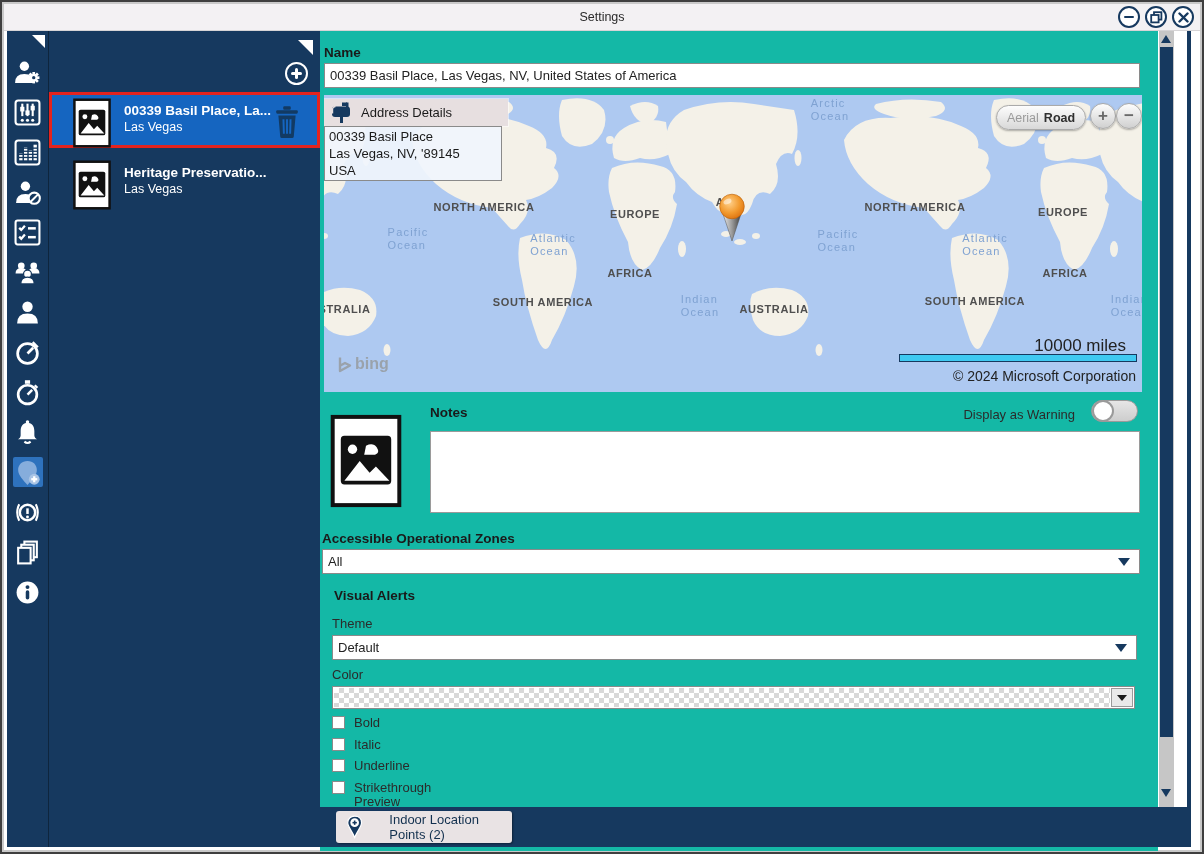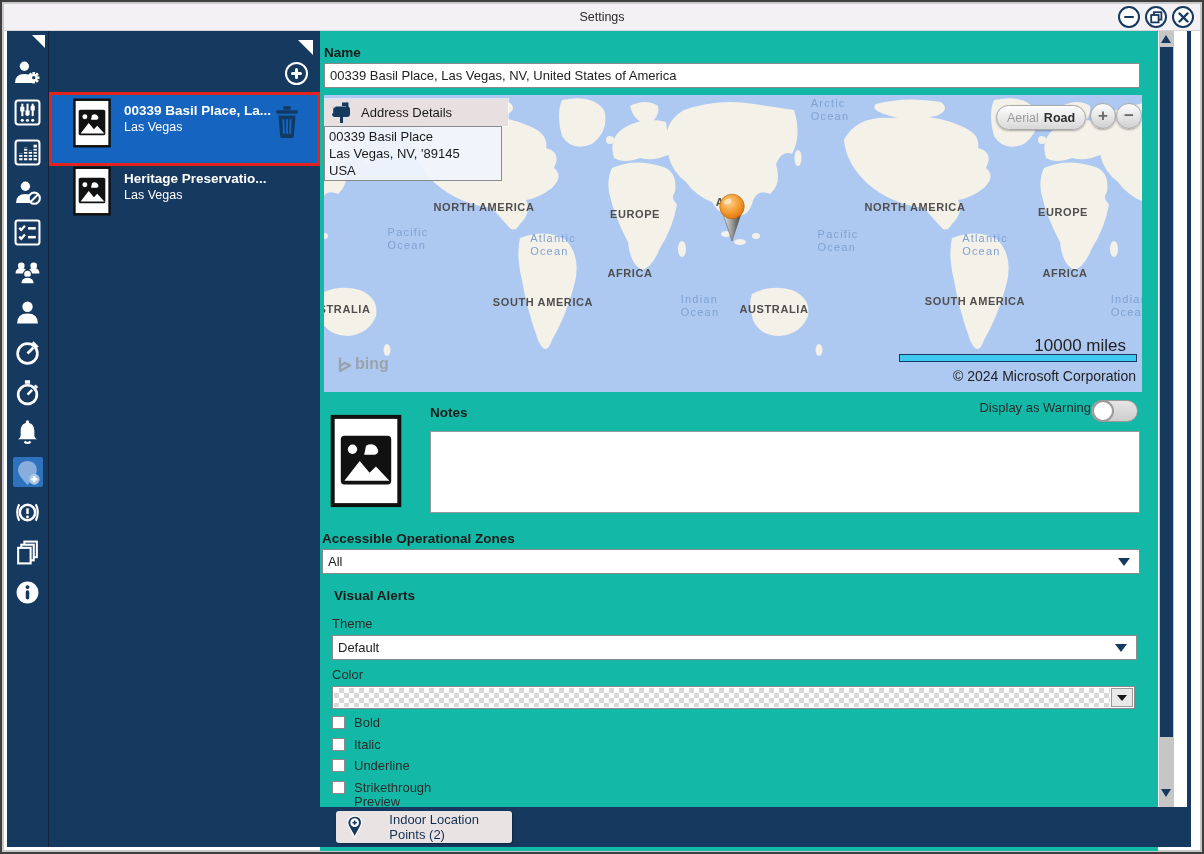--- a/index.html
+++ b/index.html
@@ -40,21 +40,21 @@
                       outline:none; font-size:13px; color:#222; font-family:inherit; background:transparent; }
   .search-minus{ position:absolute; right:4px; top:3px; width:24px; height:24px; border-radius:50%;
                  background:#16395F; display:flex; align-items:center; justify-content:center; cursor:pointer; }
   .search-minus i{ display:block; width:11px; height:2.5px; background:#fff; border-radius:2px; }
   .add-btn{ position:absolute; right:-1px; top:4px; width:23px; height:23px; border-radius:50%;
             border:2px solid #fff; display:flex; align-items:center; justify-content:center; cursor:pointer; }
   .add-btn .h{ position:absolute; width:11px; height:2.5px; background:#fff; border-radius:2px; }
   .add-btn .v{ position:absolute; width:2.5px; height:11px; background:#fff; border-radius:2px; }
 
   .loc-list{ position:absolute; top:64px; left:3px; right:3px; }
-  .loc-item{ position:relative; height:68px; margin-bottom:0; cursor:pointer; }
+  .loc-item{ position:relative; height:50px; margin-bottom:12px; cursor:pointer; }
   .loc-item.selected{ background:#1565C0; outline:3px solid #E3231E; }
   .loc-thumb{ position:absolute; left:21px; top:3px; width:38px; height:50px; }
   .loc-text{ position:absolute; left:72px; top:7px; right:46px; color:#fff; }
   .loc-title{ font-size:13.5px; font-weight:bold; line-height:17px; white-space:nowrap; overflow:hidden; }
   .loc-sub{ font-size:12.5px; line-height:17px; }
   .loc-trash{ position:absolute; right:16px; top:11px; width:28px; height:33px; cursor:pointer; }
 
   
   .main{ position:absolute; left:318px; top:29px; width:838px; height:820px; background:#14b8a6; }
   .field-label{ font-size:13.5px; font-weight:bold; color:#1a1a1a; }
@@ -92,21 +92,21 @@
   .bing{ position:absolute; left:13px; top:260px; display:flex; align-items:center; gap:3px;
          color:#99A0A8; font-size:16px; font-weight:bold; opacity:.95; }
   .scale-text{ position:absolute; right:16px; top:241px; font-size:17px; color:#222; }
   .scale-bar{ position:absolute; left:575px; top:259px; width:238px; height:8px;
               background:#3FC9F1; border:1.5px solid #16395F; }
   .map-copy{ position:absolute; right:6px; top:273px; font-size:14px; color:#222; }
 
   
   .notes-thumb{ position:absolute; left:10px; top:382px; width:72px; height:96px; }
   .lbl-notes{ position:absolute; left:110px; top:374px; }
-  .warning-row{ position:absolute; top:369px; right:20px; display:flex; align-items:flex-start; gap:0;margin-left:15px; }
+  .warning-row{ position:absolute; top:369px; right:20px; display:flex; align-items:flex-end; gap:16px;margin-left:15px; }
   .warning-label{ font-size:13px; color:#2b2b2b; }
   .toggle{ width:47px; height:22px; border-radius:11px; border:1px solid #9a9a9a;
            background:linear-gradient(#e6e6e6,#cdcdcd); position:relative; cursor:pointer; }
   .toggle .knob{ position:absolute; left:0px; top:-1px; width:22px; height:22px; border-radius:50%;
                  background:#fff; border:2px solid #9a9a9a; }
   .notes-area{ position:absolute; left:110px; top:400px; width:710px; height:82px;
                border:1px solid #9a9a9a; resize:none; outline:none; font-family:inherit; font-size:13px; }
 
   
   .lbl-zones{ position:absolute; left:2px; top:500px; }

